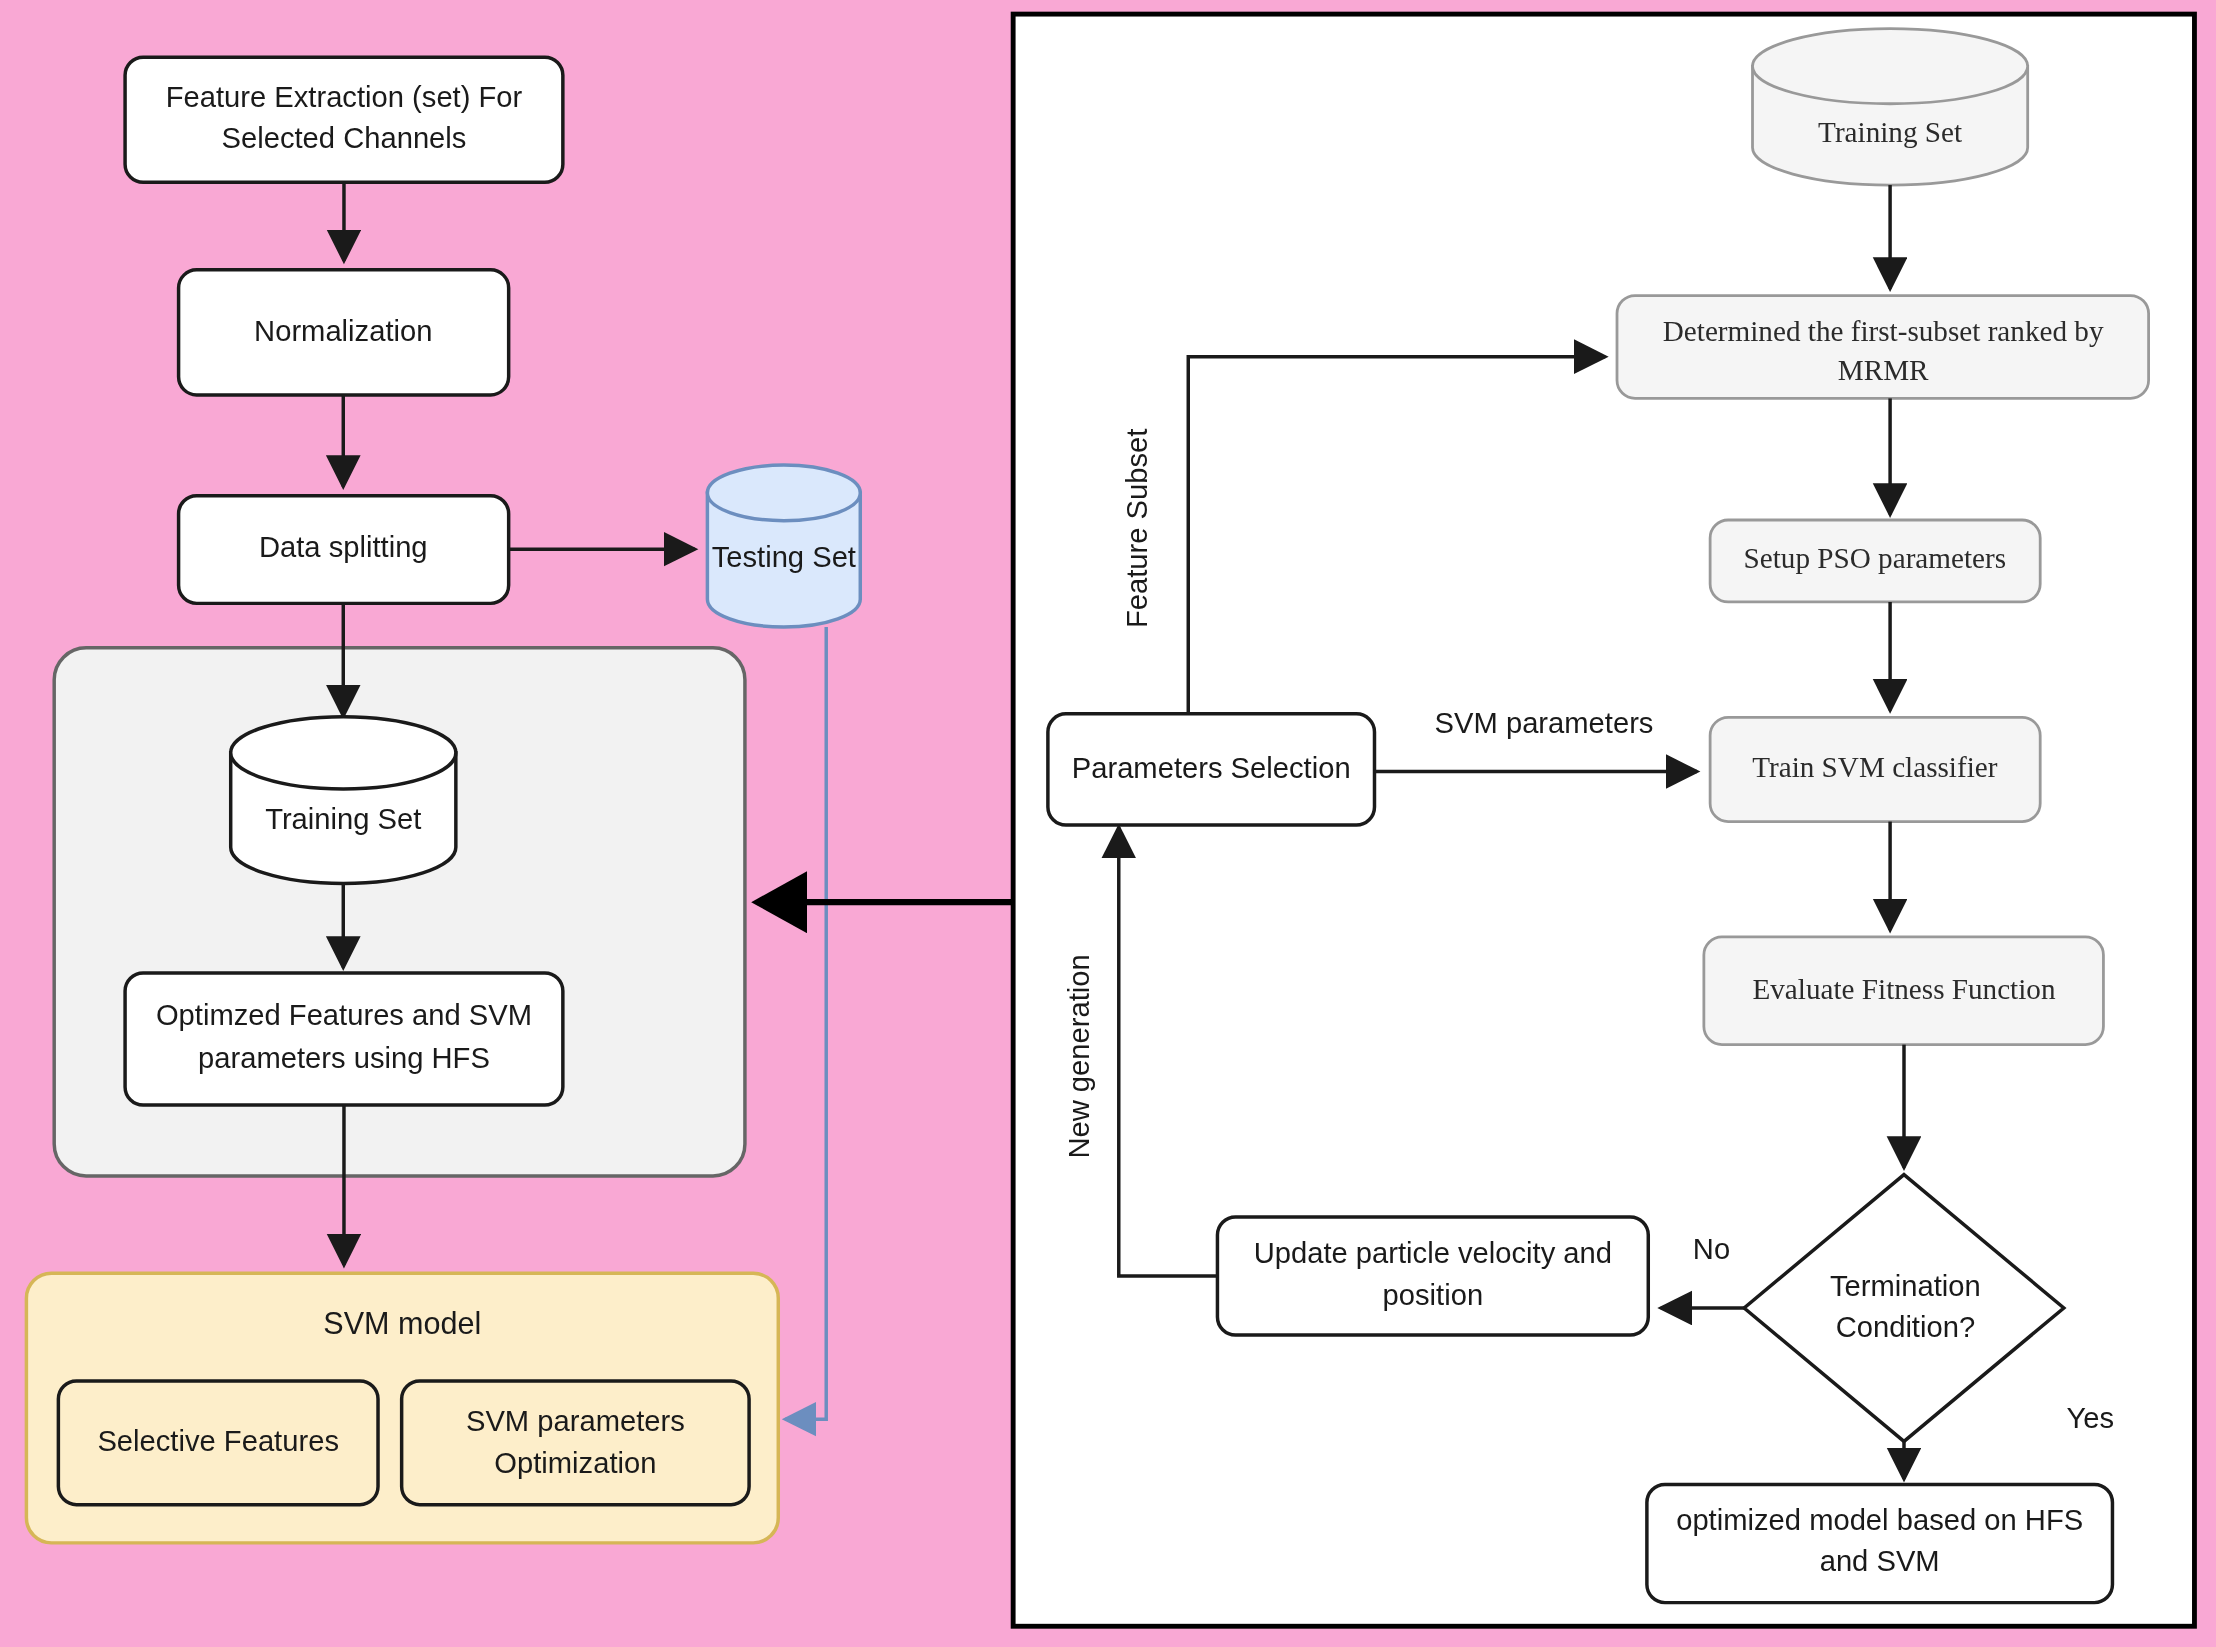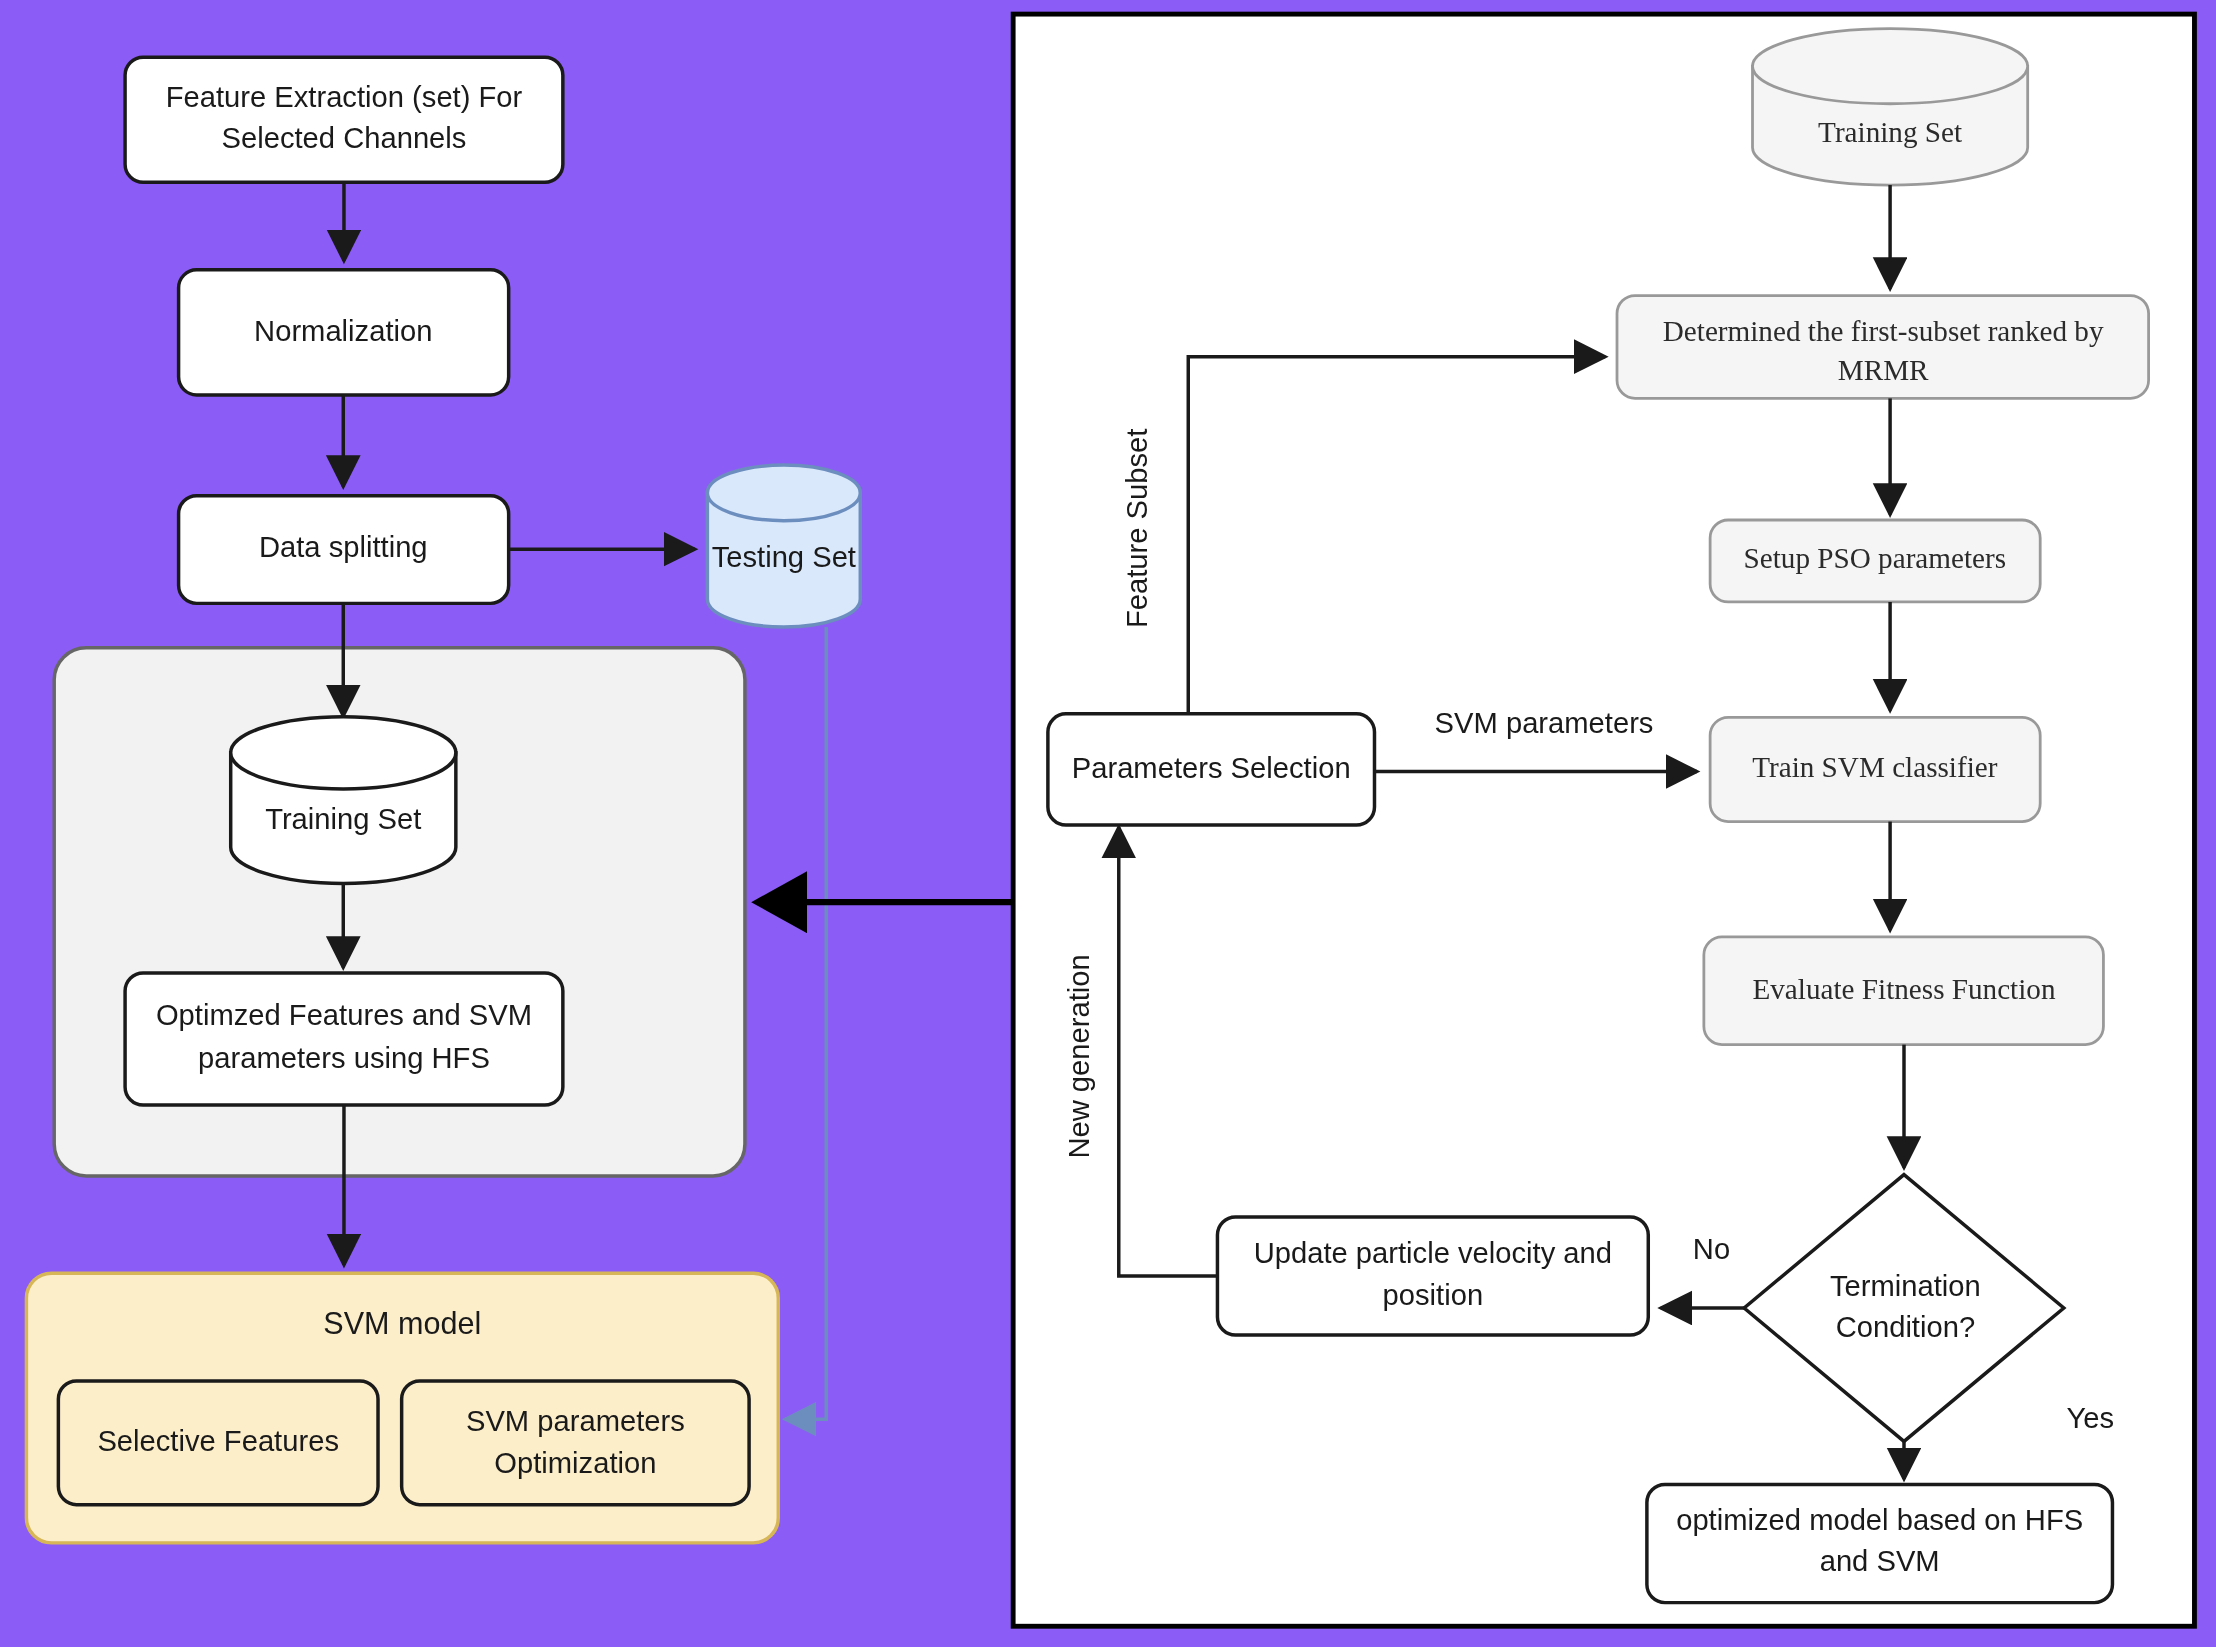--- a/index.html
+++ b/index.html
@@ -1,16 +1,16 @@
 <!DOCTYPE html>
 <html style="font-size:11px"><head>
 <meta charset="utf-8">
 <style>
   html,body{margin:0;padding:0;background:#ffffff;}
-  #stage{position:relative;width:2216px;height:1648px;background:#8b5cf6;
+  #stage{position:relative;width:2216px;height:1648px;background:#f9a8d4;
          font-family:"Liberation Sans", sans-serif;}
   svg{position:absolute;top:0;left:0;width:2216px;height:1648px;}
   .txt{fill:#1a1a1a;font-family:"Liberation Sans", sans-serif;
        text-anchor:middle;dominant-baseline:middle;}
   .txt-serif{fill:#2b2b2b;font-family:"Liberation Serif", serif;
        text-anchor:middle;dominant-baseline:middle;}
   .s42{font-size:42px;}
   .s44{font-size:44px;}
   .shape-white{fill:#ffffff;stroke:#1a1a1a;stroke-width:5;}
   .shape-gray{fill:#f2f2f2;stroke:#666666;stroke-width:5;}

